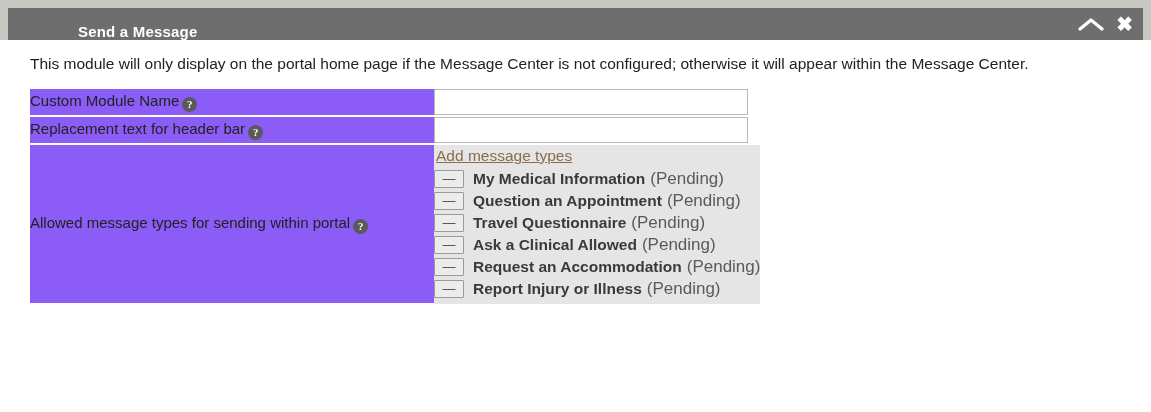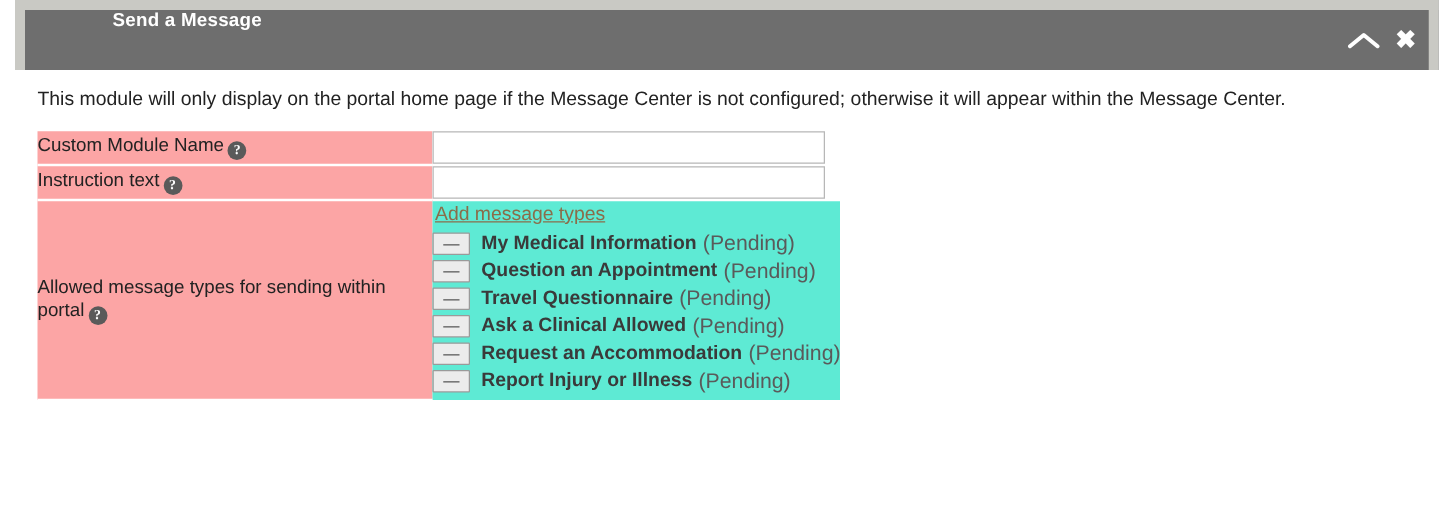--- a/index.html
+++ b/index.html
@@ -14,29 +14,28 @@
     font-size: 15px;
     color: #222;
     overflow: hidden;
   }
   .panel {
     width: 1151px;
     box-sizing: border-box;
   }
   .panel-header {
     background: #6e6e6e;
-    height: 56px;
+    height: 40px;
     display: flex;
-    align-items: flex-start;
+    align-items: flex-end;
     border-left: 8px solid #c9c9c4;
     border-top: 8px solid #c9c9c4;
     border-right: 8px solid #c9c9c4;
     box-sizing: border-box;
     position: relative;
-    margin-left: 12px;
   }
   .panel-title {
     color: #ffffff;
     font-weight: bold;
     font-size: 15px;
     margin-left: 70px;
     letter-spacing: 0.2px;
   }
   .header-actions {
     position: absolute;
@@ -70,22 +69,22 @@
 
   table.form {
     border-collapse: collapse;
     margin-left: 2px;
   }
   table.form td {
     padding: 0;
     vertical-align: middle;
   }
   td.label-cell {
-    background: #fca5a5;
-    width: 316px;
+    background: #8b5cf6;
+    width: 404px;
     box-sizing: border-box;
     padding: 7px 10px 7px 6px;
     font-size: 15px;
     color: #222;
     border-bottom: 2px solid #ffffff;
     height: 26px;
   }
   td.field-cell {
     padding-left: 10px;
     vertical-align: middle;
@@ -125,21 +124,21 @@
     padding-top: 4px;
   }
   .tall-label-text {
     line-height: 1.28;
   }
   td.types-cell {
     padding-left: 10px;
     padding-top: 6px;
     padding-bottom: 6px;
     vertical-align: top;
-    background: #5eead4;
+    background: #e5e5e5;
   }
   a.add-link {
     color: #8a6d4a;
     font-size: 15.5px;
     text-decoration: underline;
     display: inline-block;
     margin: 0 0 5px 2px;
     cursor: pointer;
   }
   ul.types-list {
@@ -205,21 +204,21 @@
         <tr>
           <td class="label-cell">
             <span>Custom Module Name</span><span class="help-ico">?</span>
           </td>
           <td class="field-cell">
             <input class="text-input" type="text" value="" style="">
           </td>
         </tr>
         <tr>
           <td class="label-cell">
-            <span>Instruction text</span><span class="help-ico">?</span>
+            <span>Replacement text for header bar</span><span class="help-ico">?</span>
           </td>
           <td class="field-cell">
             <input class="text-input" type="text" value="" style="">
           </td>
         </tr>
         <tr>
           <td class="label-cell tall-label">
             <span class="tall-label-text">Allowed message types for sending within portal</span><span class="help-ico">?</span>
           </td>
           <td class="types-cell">

